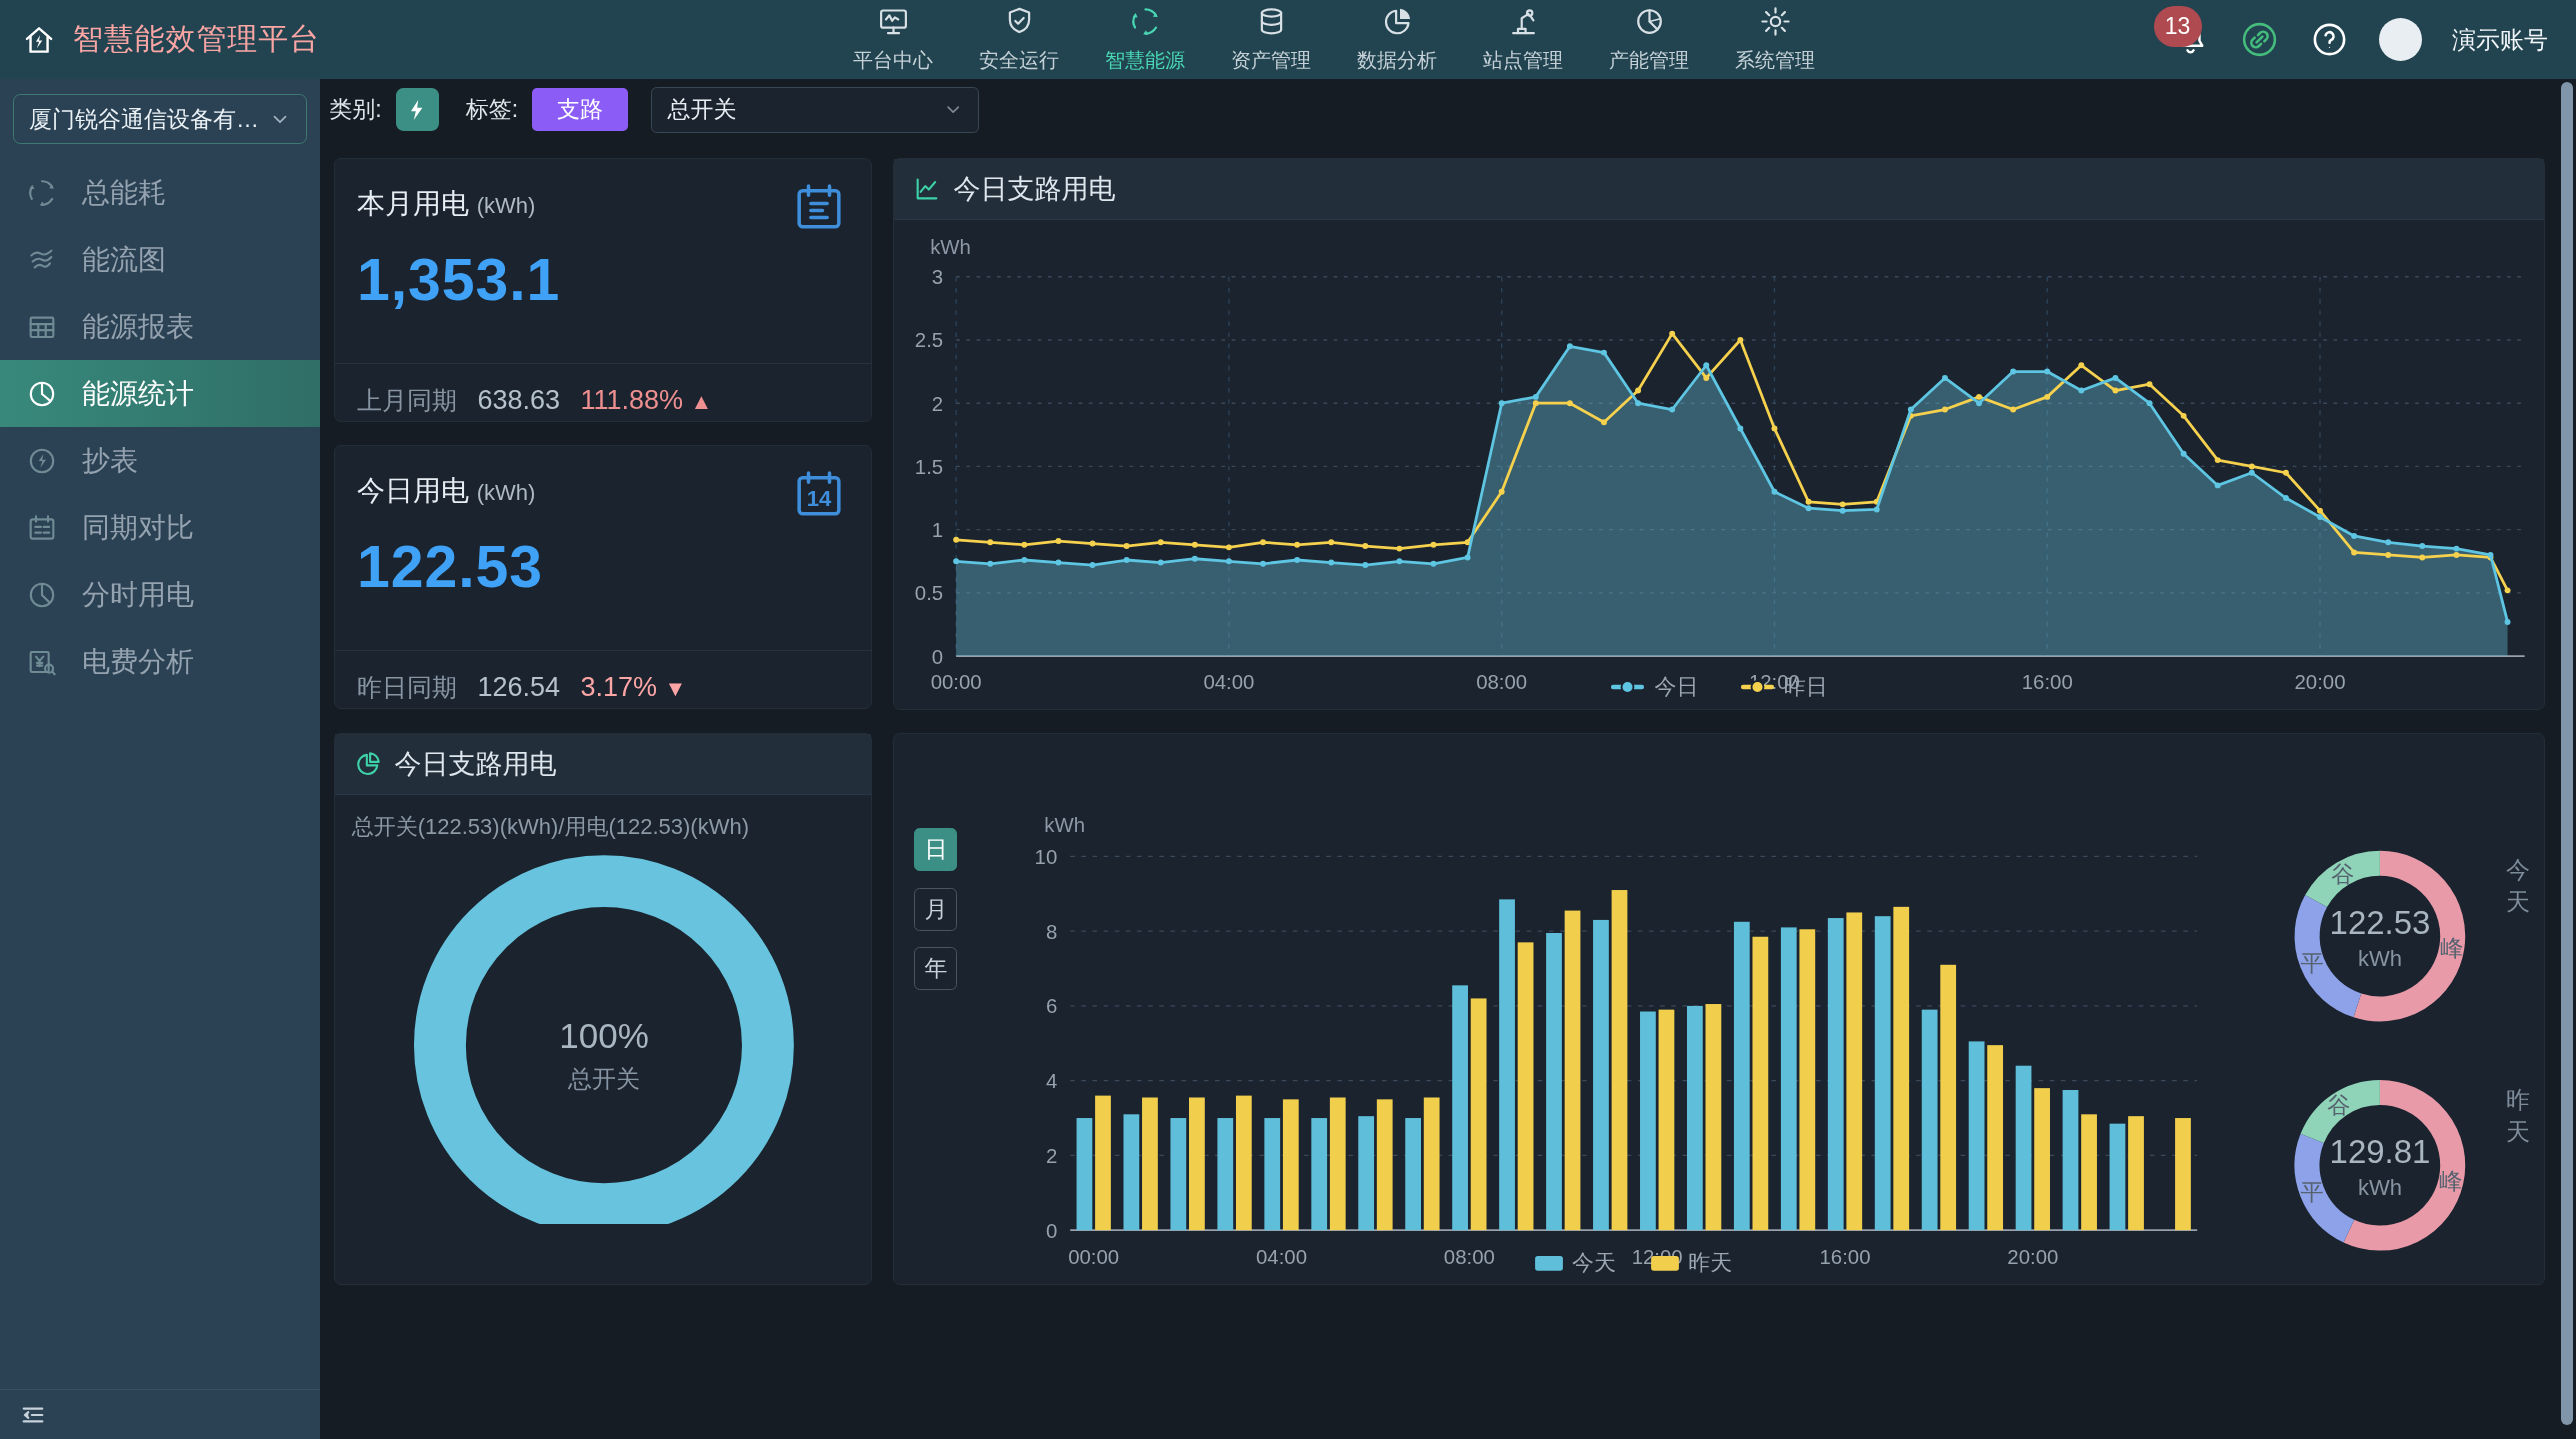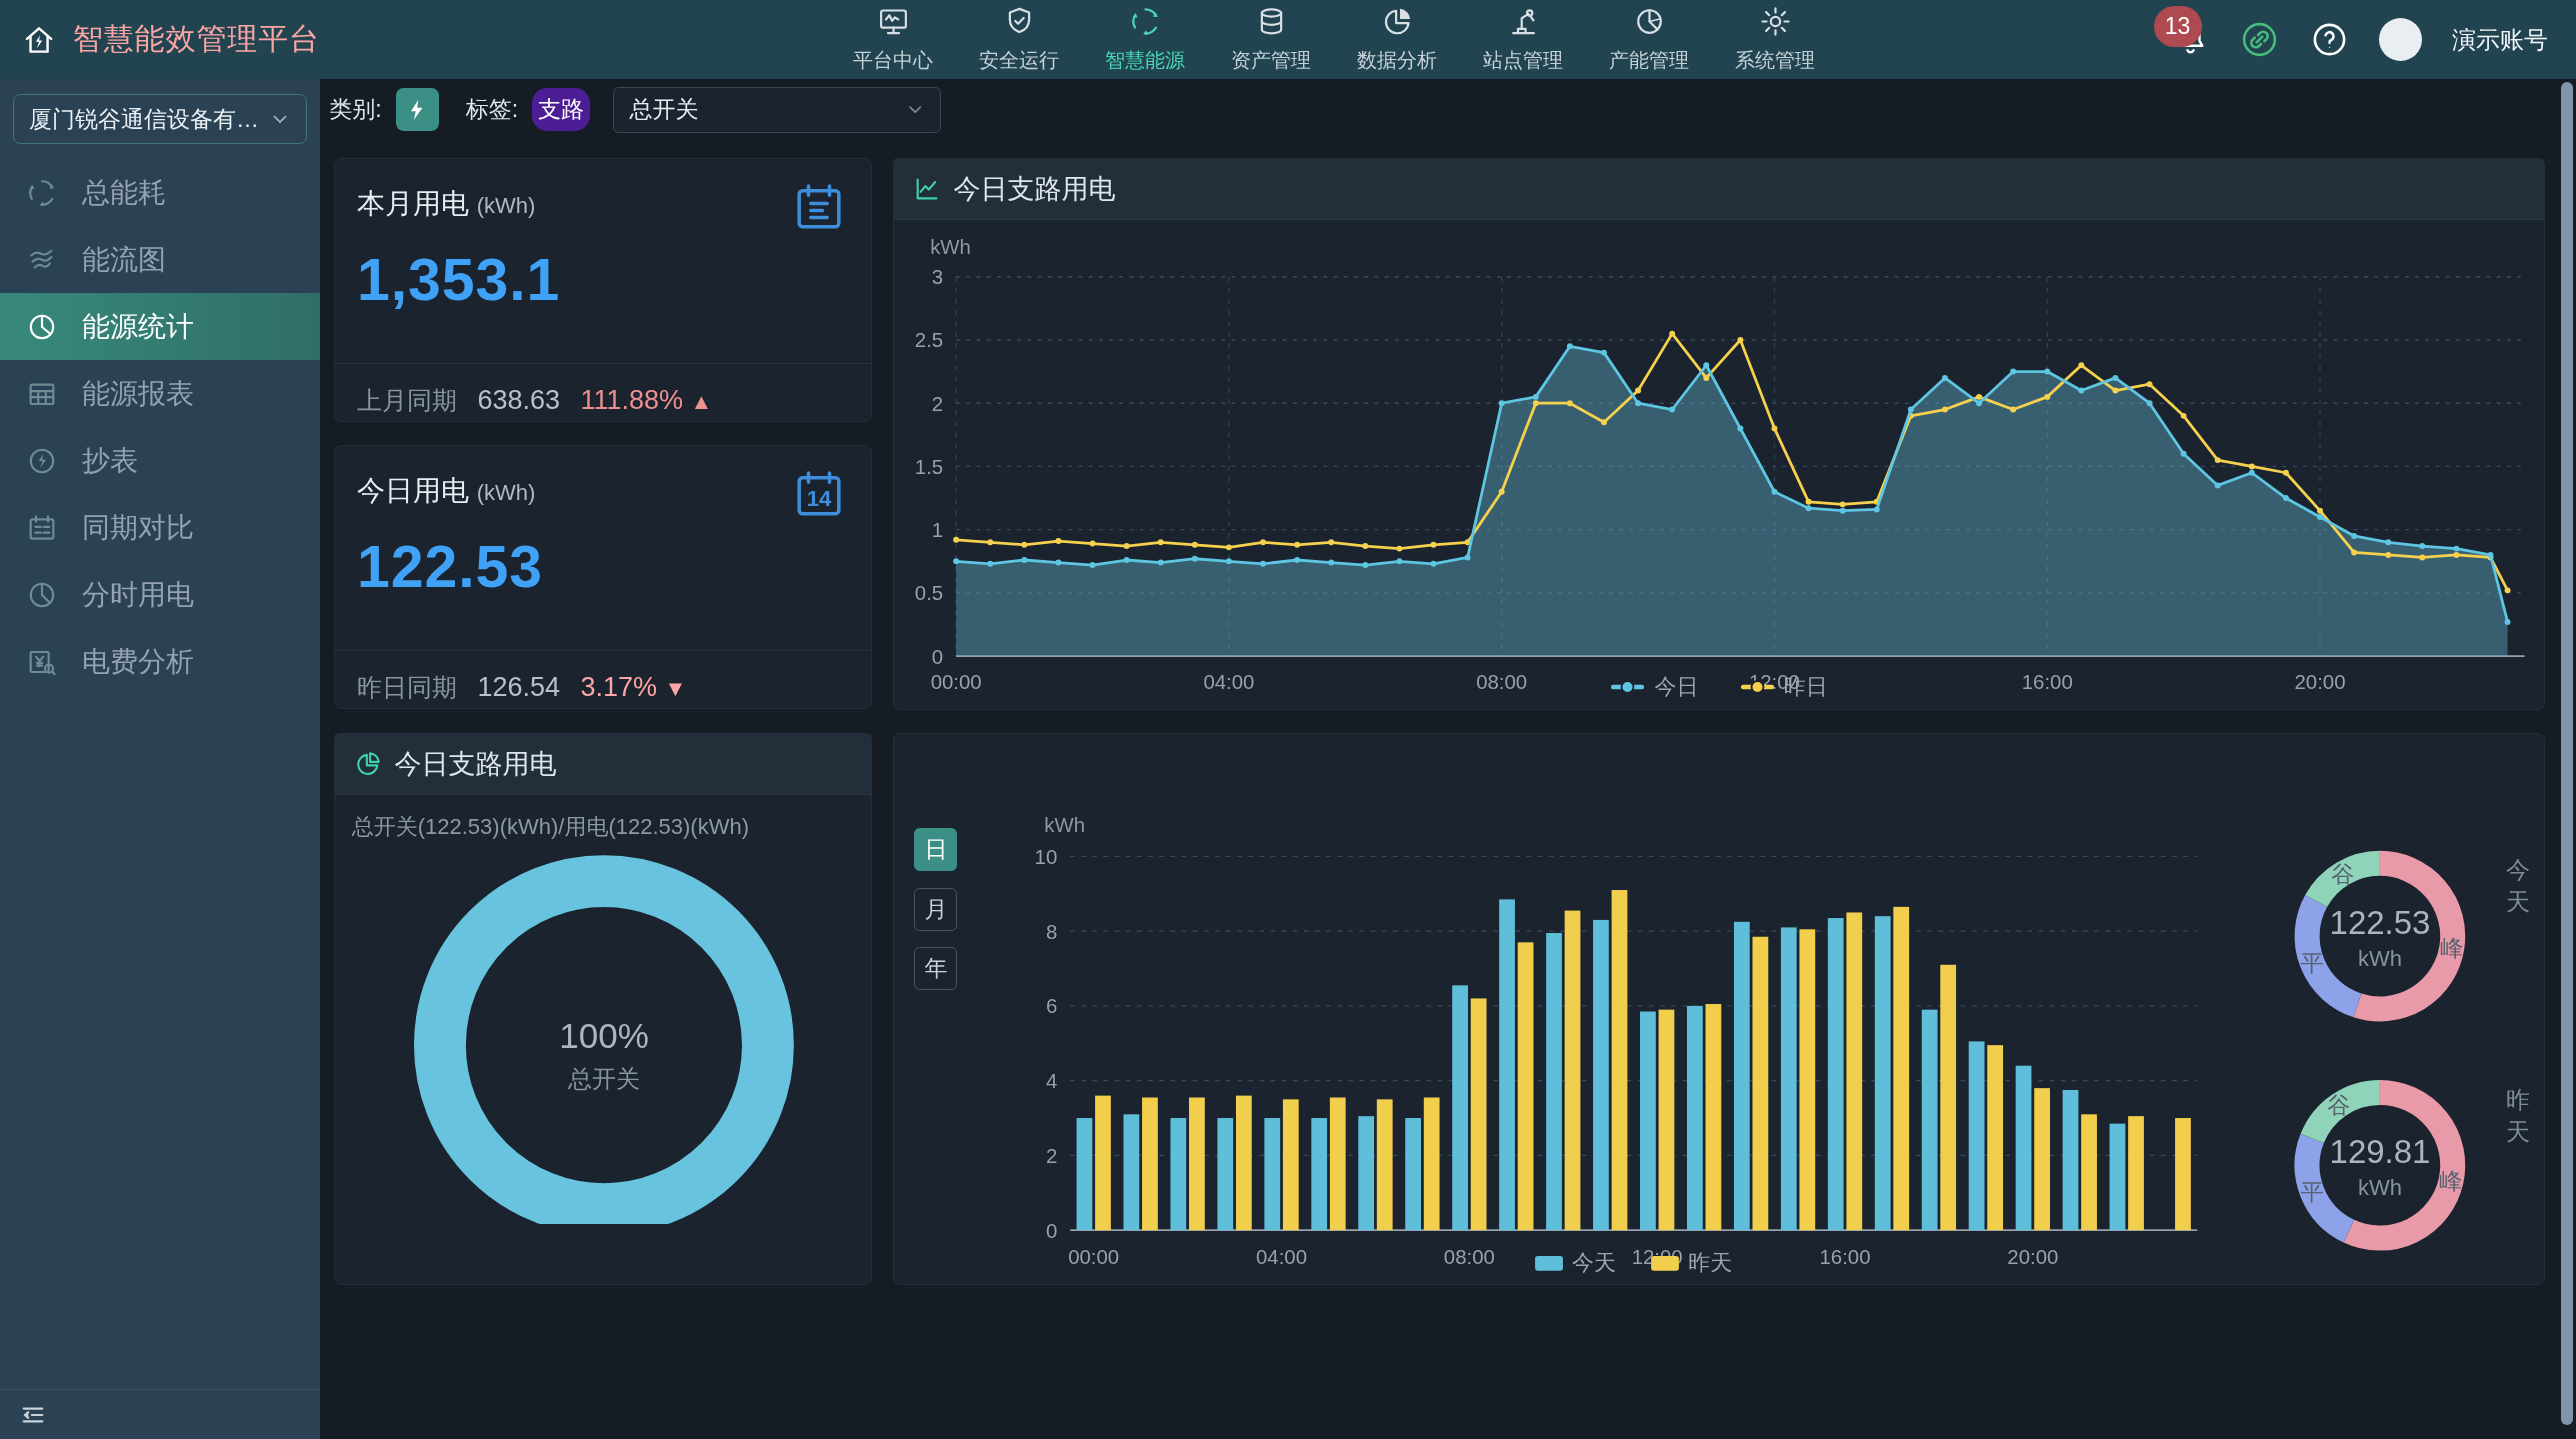--- a/index.html
+++ b/index.html
@@ -48,22 +48,22 @@
                display:flex;align-items:center;padding-left:18.5px;cursor:pointer}
   .side-bottom svg{width:28px;height:28px;color:#C7D2DA}
 
   
   #content{position:absolute;left:320px;top:79px;right:0;bottom:0}
   #filterbar{position:absolute;left:9.3px;top:0;height:61px;display:flex;align-items:center;gap:14px}
   .fl-label{font-size:23px;color:#DFE7ED}
   .bolt-btn{width:43px;height:43px;background:#3B8F84;border-radius:7.4px;display:flex;
             align-items:center;justify-content:center;cursor:pointer}
   .bolt-btn svg{width:24px;height:24px;color:#fff}
-  .tag-btn{height:43px;background:#4c1d95;color:#fff;font-size:23px;border-radius:15px;
-           display:flex;align-items:center;padding:0 6px;cursor:pointer}
+  .tag-btn{height:43px;background:#8b5cf6;color:#fff;font-size:23px;border-radius:5px;
+           display:flex;align-items:center;padding:0 25px;cursor:pointer}
   .switch-select{width:328px;height:46px;border:0.9px solid #3A4754;background:#1A232E;border-radius:5.6px;
                  display:flex;align-items:center;justify-content:space-between;padding:0 15px;
                  font-size:23px;color:#E8EEF3;margin-left:9.3px;cursor:pointer}
   .switch-select svg{width:20.4px;height:20.4px;color:#7C8894}
 
   .card{position:absolute;background:#1A232E;border:0.9px solid #242E3A;border-radius:7px}
   .card-header{height:61px;background:#232E3B;border-bottom:0.9px solid #2B3644;display:flex;
                align-items:center;gap:13px;padding:0 18.5px;font-size:27px;color:#DFE7EE}
   .card-header svg{width:28px;height:28px;color:#3DD2A8;flex:none}
   .card-body{position:absolute;left:0;top:61px;right:0;bottom:0}
@@ -253,34 +253,34 @@
           <span>总能耗</span>
         </li>
         <li class="side-item">
           <svg width="32" height="32" viewBox="0 0 24 24" fill="none" stroke="currentColor" stroke-width="1.6" stroke-linecap="round" stroke-linejoin="round">
             <path d="M4 8.6q3.5-3.4 7-1.4t8-2.2"></path>
             <path d="M5 13.2q3.5-3.4 7-1.4t7-2"></path>
             <path d="M6.5 17.6q3-3 6-1.2t5.5-1.8"></path>
           </svg>
           <span>能流图</span>
         </li>
+        <li class="side-item">
+          <svg width="32" height="32" viewBox="0 0 24 24" fill="none" stroke="currentColor" stroke-width="1.6" stroke-linecap="round" stroke-linejoin="round">
+            <rect x="3.5" y="5" width="17" height="14.5" rx="1"></rect>
+            <path d="M3.5 9.8h17M3.5 14.3h17M9.2 9.8v9.7M14.8 9.8v9.7"></path>
+          </svg>
+          <span>能源报表</span>
+        </li>
         <li class="side-item active">
           <svg width="32" height="32" viewBox="0 0 24 24" fill="none" stroke="currentColor" stroke-width="1.6" stroke-linecap="round" stroke-linejoin="round">
             <circle cx="12" cy="12" r="8.4"></circle>
             <path d="M12 12V3.8"></path>
             <path d="M12 12l6.2 5.2"></path>
           </svg>
           <span>能源统计</span>
-        </li>
-        <li class="side-item">
-          <svg width="32" height="32" viewBox="0 0 24 24" fill="none" stroke="currentColor" stroke-width="1.6" stroke-linecap="round" stroke-linejoin="round">
-            <rect x="3.5" y="5" width="17" height="14.5" rx="1"></rect>
-            <path d="M3.5 9.8h17M3.5 14.3h17M9.2 9.8v9.7M14.8 9.8v9.7"></path>
-          </svg>
-          <span>能源报表</span>
         </li>
         <li class="side-item">
           <svg width="32" height="32" viewBox="0 0 24 24" fill="none" stroke="currentColor" stroke-width="1.6" stroke-linecap="round" stroke-linejoin="round">
             <circle cx="12" cy="12" r="8.4"></circle>
             <path d="M13 6.8l-3.4 5.2h2.7l-1.7 5.2 4.4-6.2h-2.8z" fill="currentColor" stroke="none"></path>
           </svg>
           <span>抄表</span>
         </li>
         <li class="side-item">
           <svg width="32" height="32" viewBox="0 0 24 24" fill="none" stroke="currentColor" stroke-width="1.6" stroke-linecap="round" stroke-linejoin="round">

